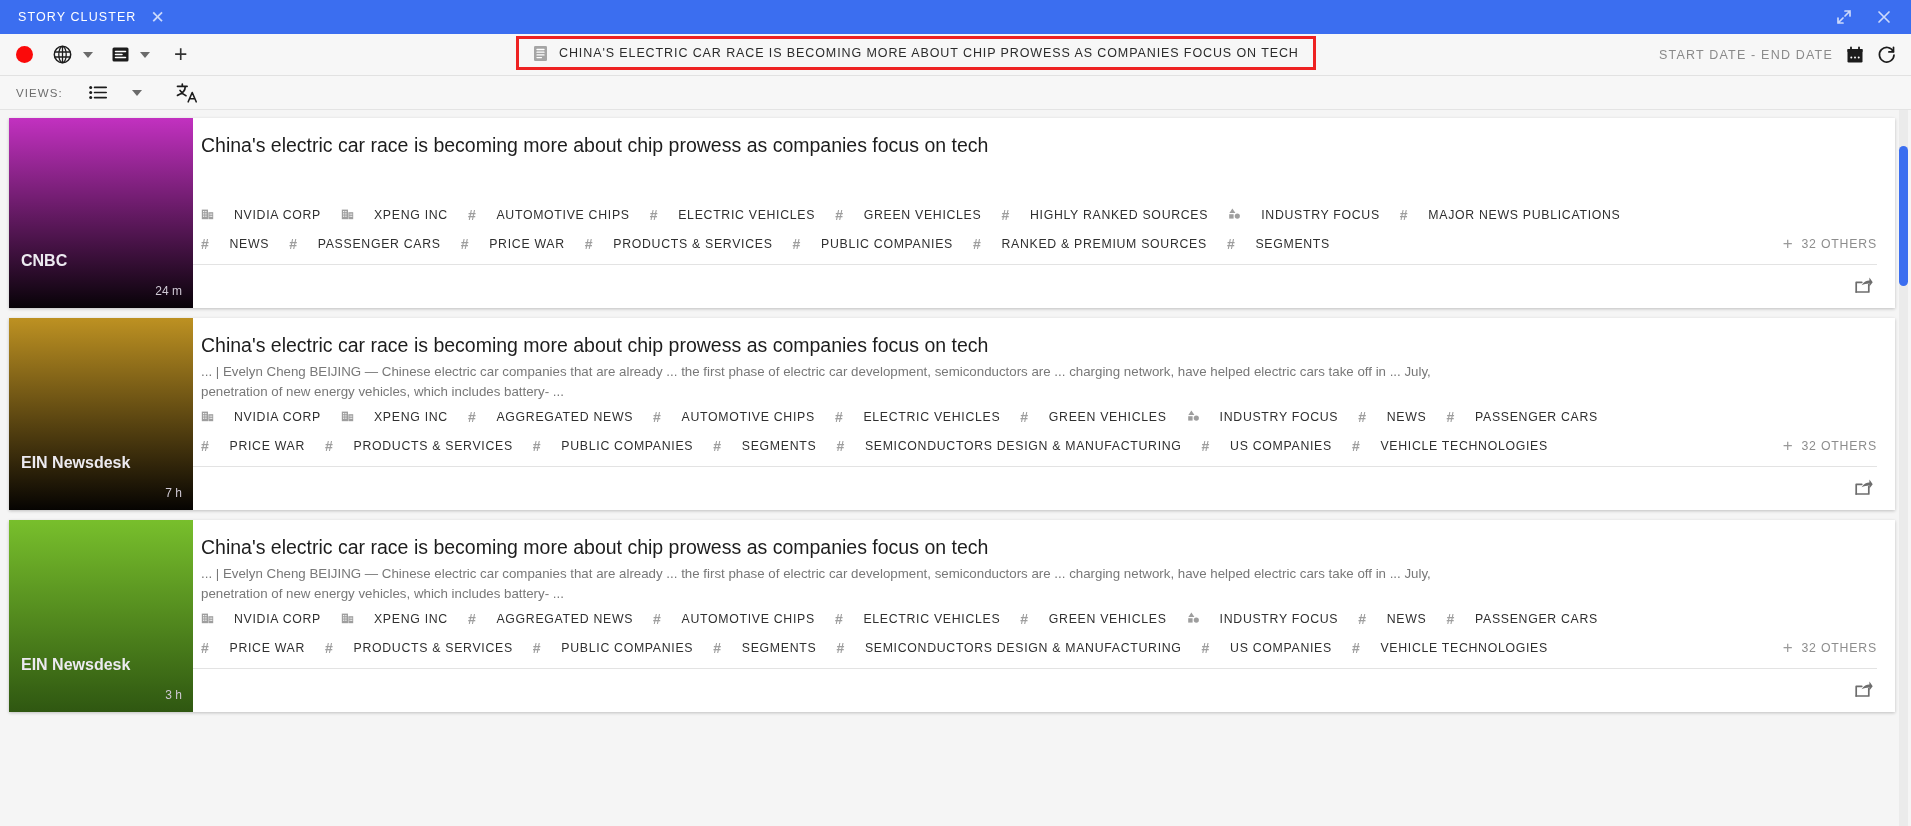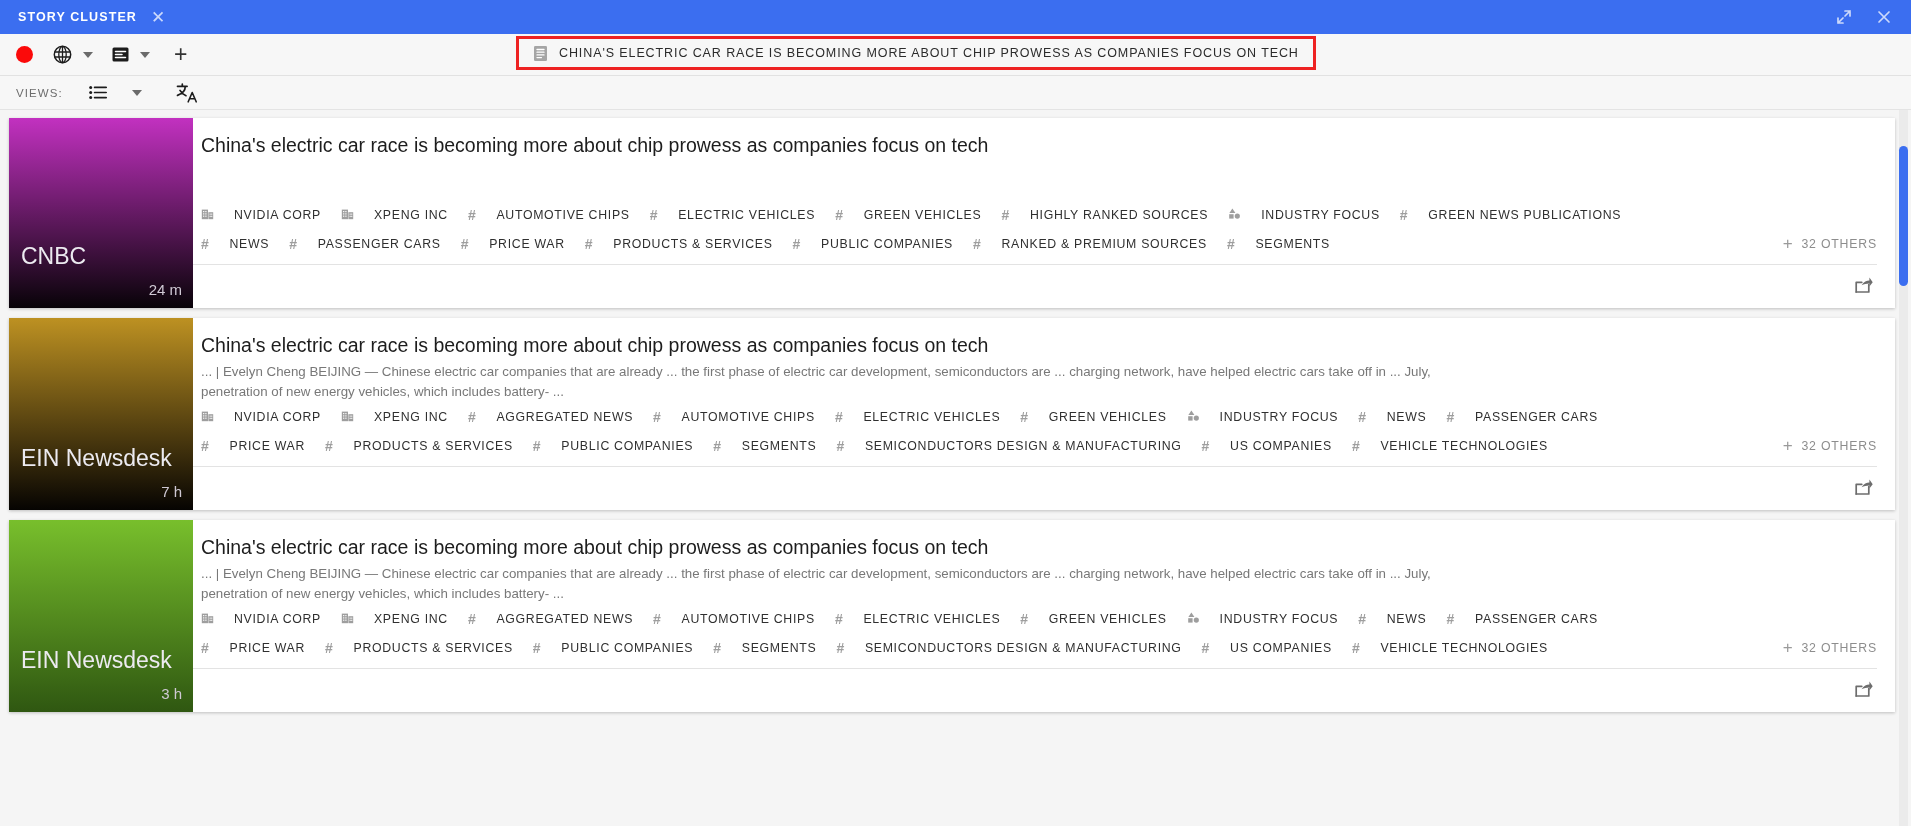--- a/index.html
+++ b/index.html
@@ -24,21 +24,21 @@
     display: flex;
     align-items: center;
     gap: 14px;
     padding: 0 18px 0 18px;
     height: 34px;
     min-width: 150px;
   }
   .tab-label {
     color: #ffffff;
     font-size: 12.5px;
-    font-weight: bold;
+    font-weight: normal;
     letter-spacing: 1.1px;
   }
   .tab-close {
     color: #cbd9fb;
     font-size: 17px;
     line-height: 1;
     cursor: pointer;
     font-weight: 300;
   }
   .tab-gap { flex: 1; }
@@ -177,28 +177,29 @@
     position: relative;
     width: 184px;
     flex: 0 0 184px;
     cursor: pointer;
   }
   .thumb-src {
     position: absolute;
     left: 12px;
     bottom: 38px;
     color: #eceaf0;
-    font-size: 23px;
+    font-size: 16px;
+    font-weight: bold;
   }
   .thumb-time {
     position: absolute;
     right: 11px;
     bottom: 10px;
     color: #cfc9d4;
-    font-size: 15px;
+    font-size: 12px;
   }
   .cbody {
     flex: 1;
     display: flex;
     flex-direction: column;
     padding: 14px 18px 0 8px;
     min-width: 0;
   }
   .ctitle {
     font-size: 19.5px;
@@ -326,20 +327,39 @@
       <span class="ico-btn">
         <svg width="15" height="17" viewBox="0 0 15 17">
             <rect x="1" y="1" width="13" height="15" rx="1.3" fill="#a5a5a5"></rect>
             <path d="M4 4.5h7M4 7.2h7M4 9.9h7M4 12.6h4.5" stroke="#fff" stroke-width="1.3" stroke-linecap="round"></path>
           </svg>
       </span>
       <span class="chip-text">CHINA'S ELECTRIC CAR RACE IS BECOMING MORE ABOUT CHIP PROWESS AS COMPANIES FOCUS ON TECH</span>
     </div>
   </div>
 
+  <div class="tb-right">
+    <span class="daterange">START DATE - END DATE</span>
+    <span class="ico-btn">
+      <svg width="18" height="18" viewBox="0 0 18 18">
+          <rect x="1.5" y="3" width="15" height="13.5" rx="1.2" fill="#1c1c1c"></rect>
+          <rect x="1.5" y="3" width="15" height="3" fill="#1c1c1c"></rect>
+          <path d="M5 1.3v3M13 1.3v3" stroke="#1c1c1c" stroke-width="1.8" stroke-linecap="round"></path>
+          <circle cx="5.3" cy="11.5" r="1" fill="#fff"></circle>
+          <circle cx="9" cy="11.5" r="1" fill="#fff"></circle>
+          <circle cx="12.7" cy="11.5" r="1" fill="#fff"></circle>
+        </svg>
+    </span>
+    <span class="ico-btn">
+      <svg width="20" height="20" viewBox="0 0 20 20">
+          <path d="M16.3 6.6A7.3 7.3 0 1 0 17 10" stroke="#1c1c1c" stroke-width="1.7" fill="none" stroke-linecap="round"></path>
+          <path d="M16.5 2.3v4.6h-4.6" stroke="#1c1c1c" stroke-width="1.7" fill="none" stroke-linecap="round" stroke-linejoin="round"></path>
+        </svg>
+    </span>
+  </div>
 </div>
 
 <div class="viewsbar">
   <span class="views-label">VIEWS:</span>
   <span class="ico-btn">
     <svg width="18" height="15" viewBox="0 0 18 15">
         <circle cx="1.7" cy="2.4" r="1.5" fill="#1c1c1c"></circle>
         <circle cx="1.7" cy="7.5" r="1.5" fill="#1c1c1c"></circle>
         <circle cx="1.7" cy="12.6" r="1.5" fill="#1c1c1c"></circle>
         <path d="M5.6 2.4h11.6M5.6 7.5h11.6M5.6 12.6h11.6" stroke="#1c1c1c" stroke-width="1.7" stroke-linecap="round"></path>
@@ -418,21 +438,21 @@
               <div class="tag">
                 <span class="tagicon"><svg width="13" height="13" viewBox="0 0 13 13">
                     <path d="M4.4 1.6l3 4.4h-6z" fill="#9e9e9e"></path>
                     <circle cx="9.3" cy="9.1" r="2.6" fill="#9e9e9e"></circle>
                     <rect x="1.2" y="7.2" width="4.4" height="4.4" fill="#9e9e9e"></rect>
                   </svg></span>
                 <span>INDUSTRY FOCUS</span>
               </div>
               <div class="tag">
                 <span class="tagicon"><span class="hash">#</span></span>
-                <span>GREEN NEWS PUBLICATIONS</span>
+                <span>MAJOR NEWS PUBLICATIONS</span>
               </div>
             </div>
             <div class="tagrow">
               <div class="tag">
                 <span class="tagicon"><span class="hash">#</span></span>
                 <span>NEWS</span>
               </div>
               <div class="tag">
                 <span class="tagicon"><span class="hash">#</span></span>
                 <span>PASSENGER CARS</span>

